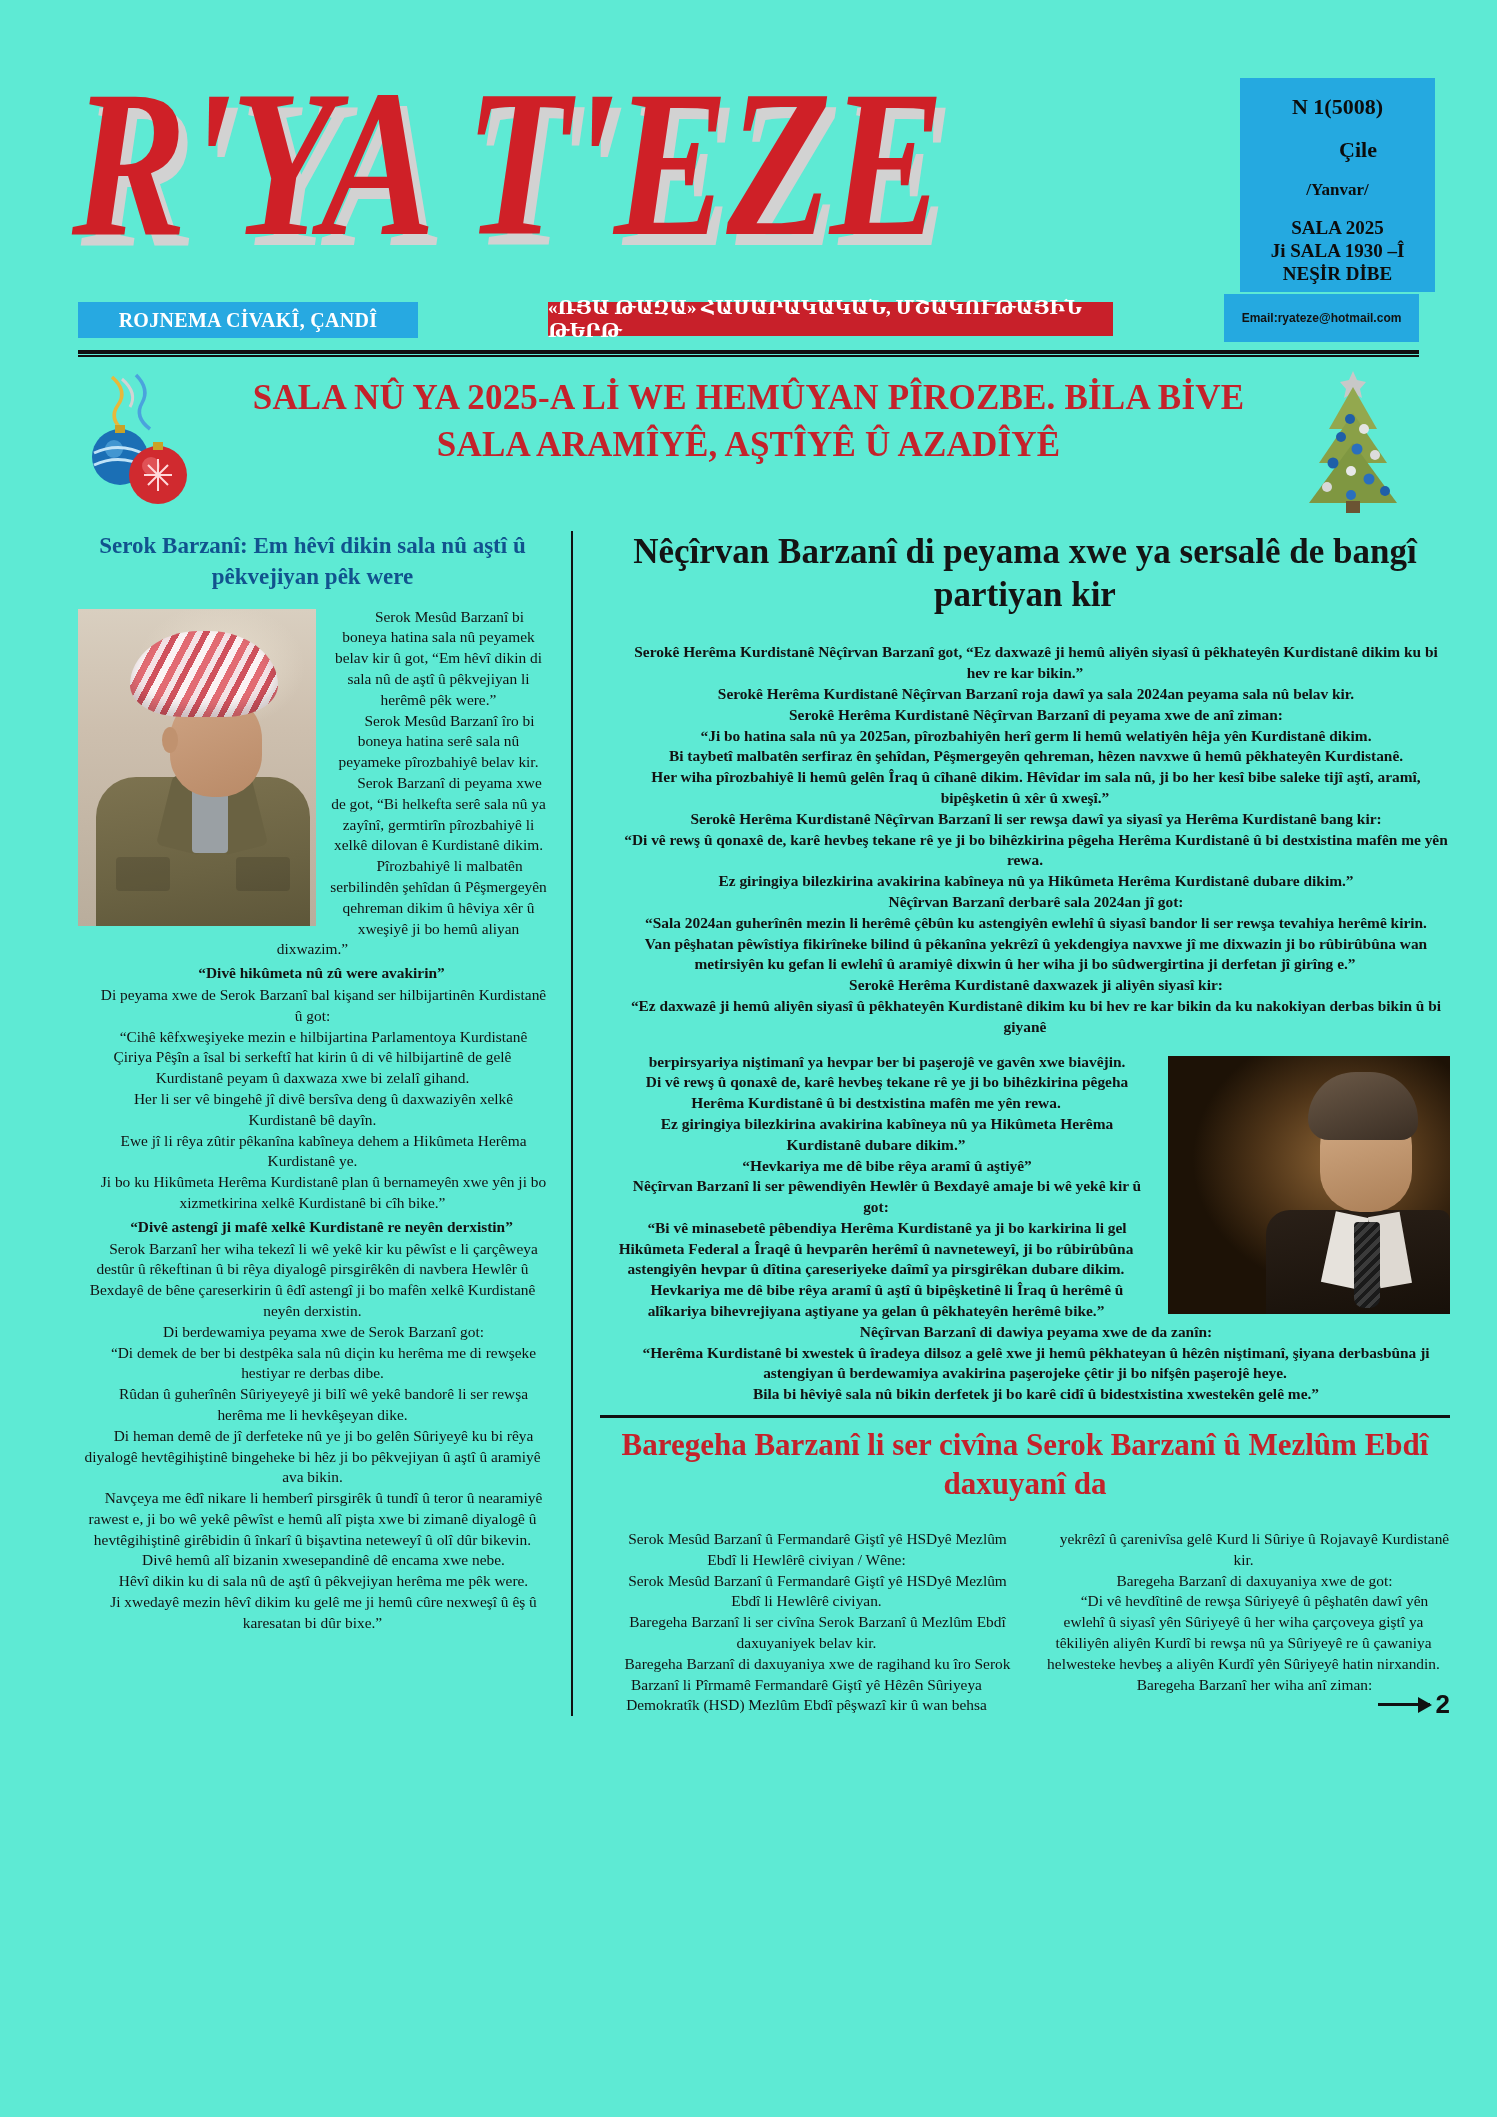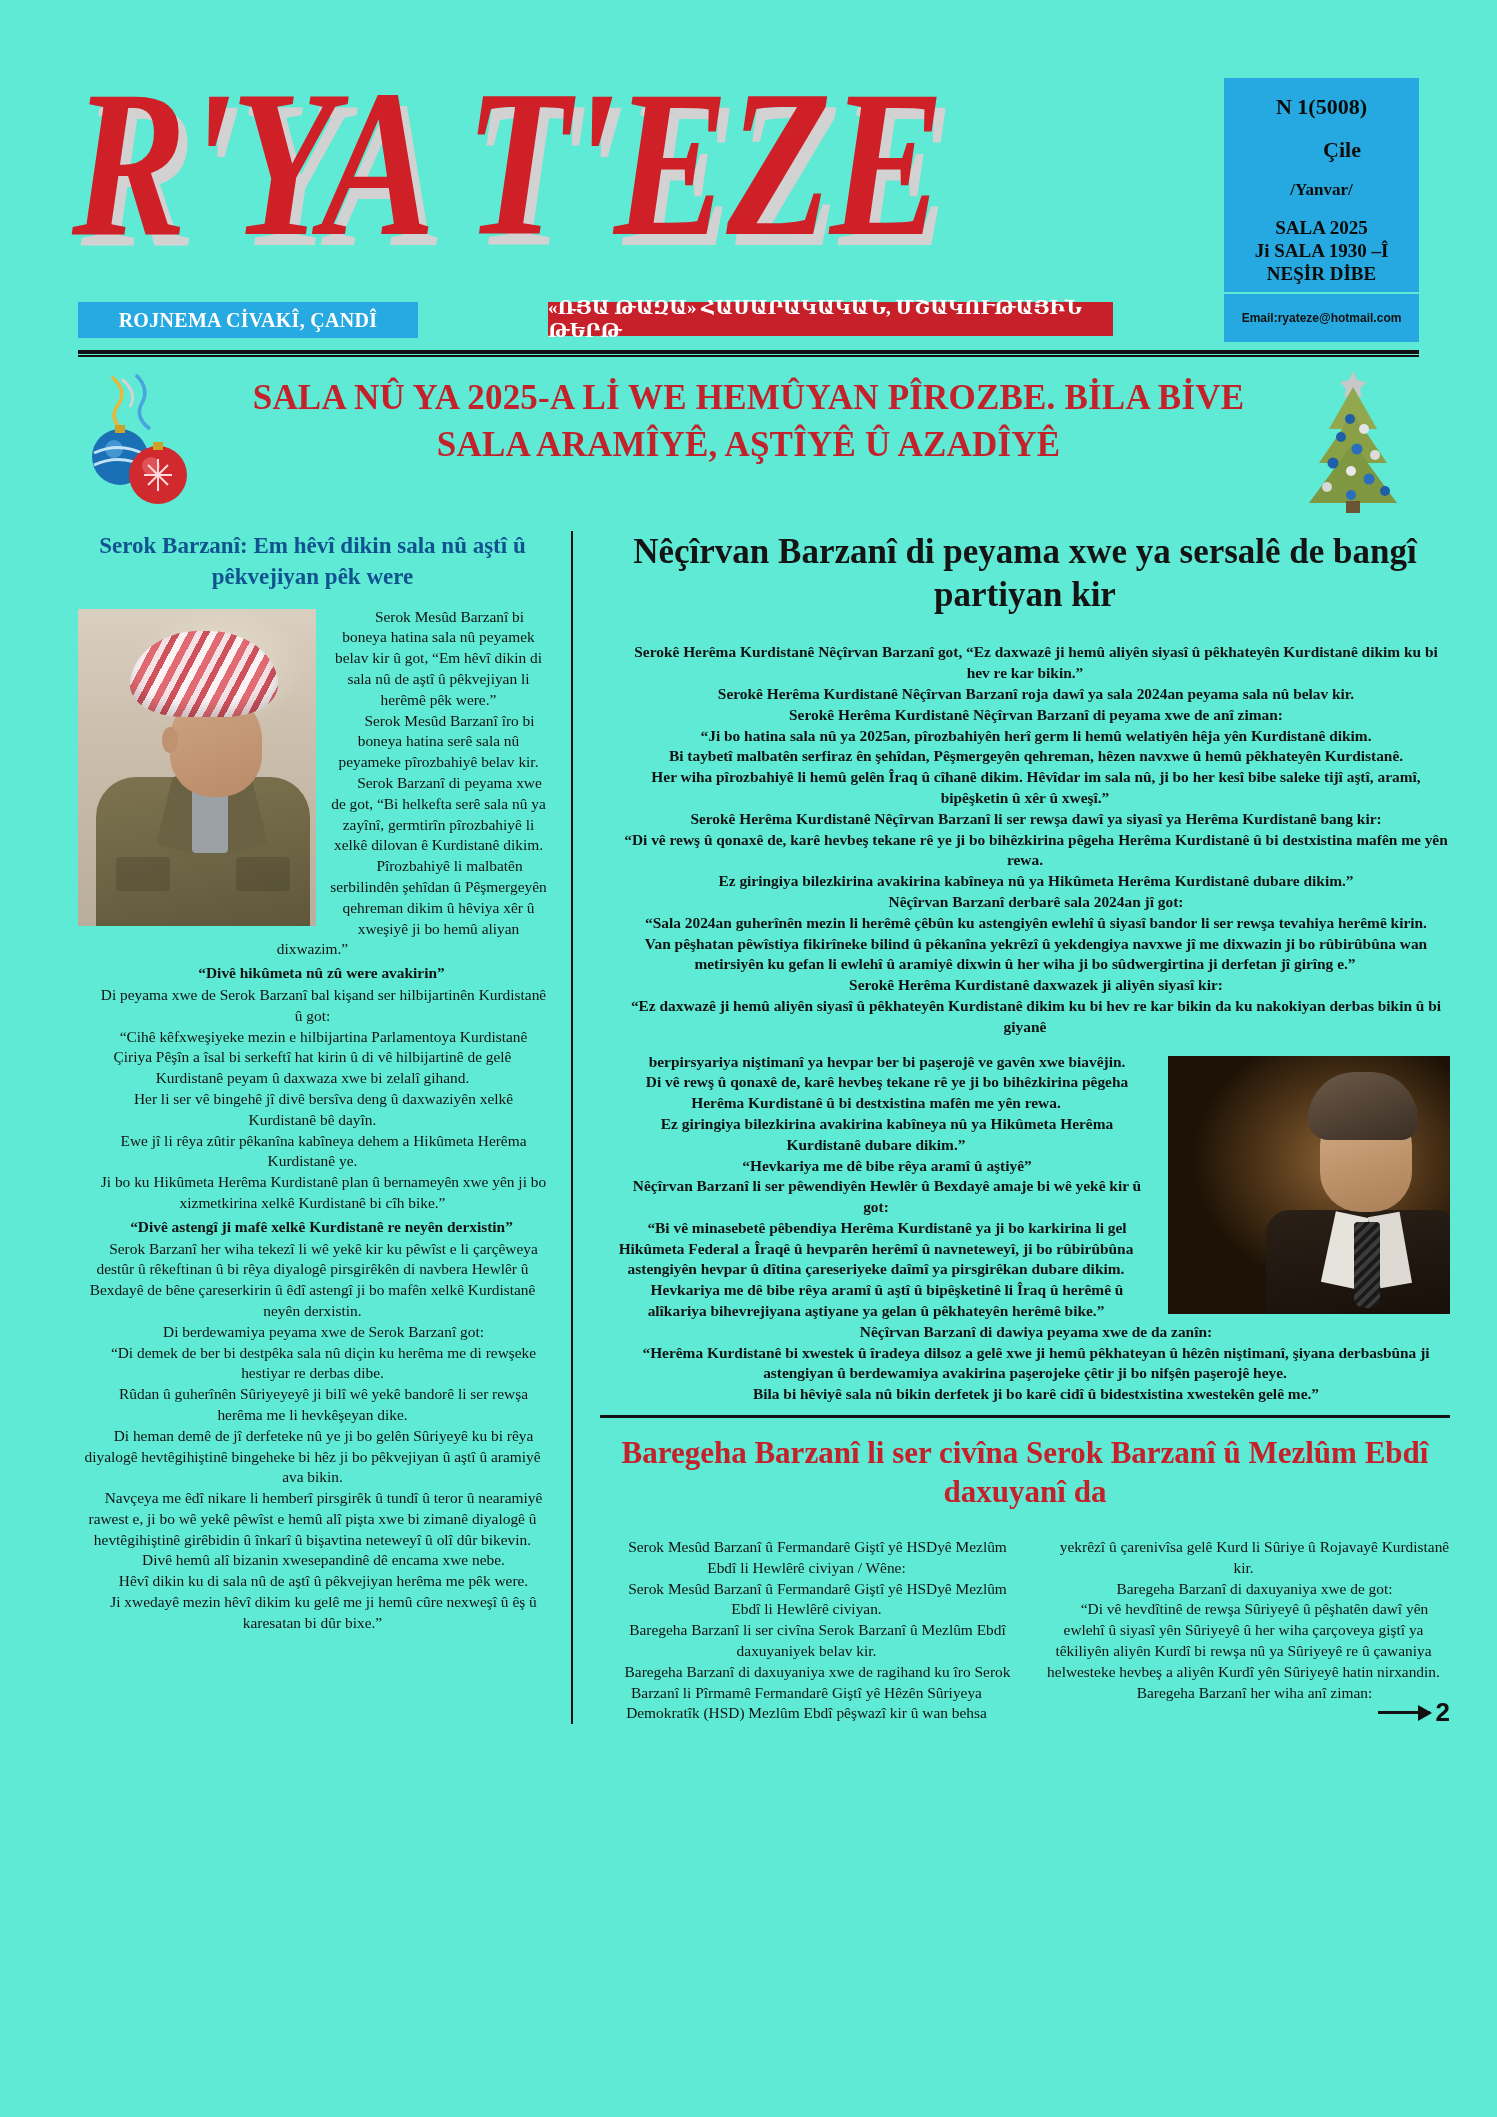--- a/index.html
+++ b/index.html
@@ -24,21 +24,21 @@
     letter-spacing: -2px;
     color: #cf2027;
     text-shadow: 9px 9px 0 #d2d2d2;
     font-style: italic;
     transform: scaleY(1.22) scaleX(1.0);
     transform-origin: left top;
     white-space: nowrap;
   }
   .infobox {
     position: absolute;
-    right: 78px; top: 78px;
+    right: 62px; top: 78px;
     width: 195px; height: 214px;
     background: #25a9e0;
     color: #0c0c0c;
     text-align: center;
     padding-top: 16px;
   }
   .infobox .ln1 { font-size: 22px; font-weight: bold; margin-bottom: 17px; }
   .infobox .ln2 { font-size: 22px; font-weight: bold; margin-bottom: 17px; margin-left: 41px; }
   .infobox .ln3 { font-size: 17px; font-weight: bold; margin-bottom: 16px; }
   .infobox .ln4, .infobox .ln5, .infobox .ln6 {
@@ -177,21 +177,20 @@
     background: linear-gradient(170deg,#2a2018,#171009); border-radius:24px 10px 0 0;}
   .pn-shirtL { position:absolute; left:160px; top:158px; width:34px; height:72px; background:#e6e2dc; transform:rotate(12deg);}
   .pn-shirtR { position:absolute; left:206px; top:158px; width:32px; height:72px; background:#ded9d2; transform:rotate(-10deg);}
   .pn-tie { position:absolute; left:186px; top:166px; width:26px; height:86px;
     background: repeating-linear-gradient(135deg,#1a1a1a 0 4px,#3b3b3b 4px 8px); border-radius:4px 4px 10px 10px;}
 
   
   .bottom {
     margin-top: 10px;
     border-top: 3px solid #111;
-    padding-top: 8px;
   }
 
   .contmark {
     position: absolute;
     right: 0px; bottom: -4px;
     display: flex; align-items: center; gap: 6px;
     font-family: "Liberation Sans","DejaVu Sans",sans-serif;
     font-weight: bold; font-size: 26px; color: #111;
   }
   .arrow-line { display:inline-block; width: 52px; height: 3px; background:#111; position: relative;}

